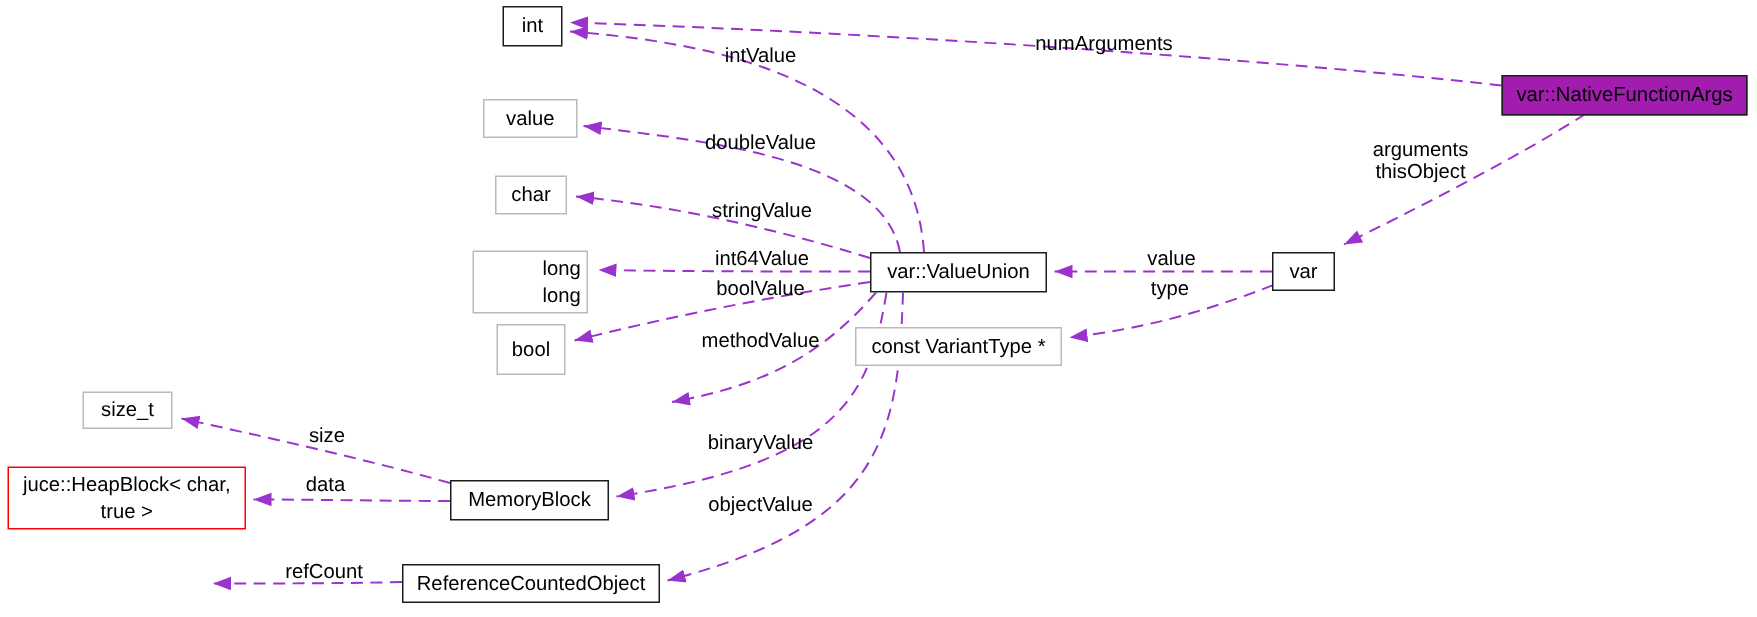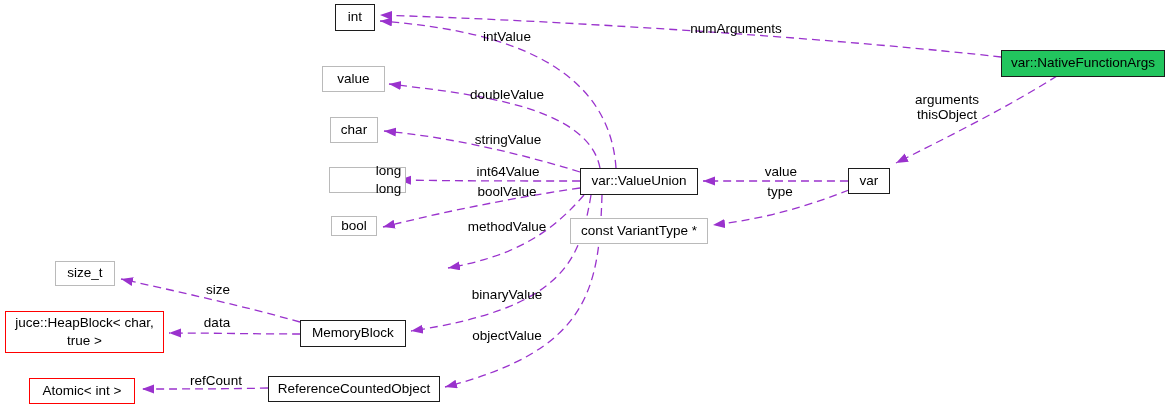--- a/index.html
+++ b/index.html
@@ -10,21 +10,21 @@
   svg.edges{position:absolute;left:0;top:0;width:1171px;height:411px;}
   .edge{fill:none;stroke-width:1.3;stroke-dasharray:8 5;}
   .node{
     position:absolute;box-sizing:border-box;background:#ffffff;color:#000;
     display:flex;align-items:center;justify-content:center;text-align:center;
     font-size:13.5px;line-height:1.35;white-space:pre-line;
   }
   .node.linked{border:1.7px solid #1c1c1c;}
   .node.plain{border:1px solid #bababa;}
   .node.red{border:1.4px solid #ff0000;}
-  .node.main{border:1.7px solid #1c1c1c;background:#22c55e;}
+  .node.main{border:1.7px solid #1c1c1c;background:#a21caf;}
   .edge-label{
     position:absolute;transform:translate(-50%,-50%);color:#000;
     font-size:13.5px;line-height:1.12;white-space:pre-line;text-align:center;
   }
 </style>
 </head>
 <body>
 
 <div class="canvas">
 
@@ -47,27 +47,26 @@
     <path class="edge" marker-end="url(#arrowhead)" d="M 849,190 C 800,209 762,219 713,225" stroke="#9a32cd"></path>
     <path class="edge" marker-end="url(#arrowhead)" d="M 1057,76 C 1008,107 942,140 896,163" stroke="#9a32cd"></path>
     <path class="edge" marker-end="url(#arrowhead)" d="M 300,322 C 243,306 180,292 121,279" stroke="#9a32cd"></path>
     <path class="edge" marker-end="url(#arrowhead)" d="M 300,334 C 258,334 212,333 169,333" stroke="#9a32cd"></path>
     <path class="edge" marker-end="url(#arrowhead)" d="M 268,388 C 226,389 186,389 142,389" stroke="#9a32cd"></path>
   </svg>
 
 <div class="node linked" style="left: 335px; top: 4px; width: 40px; height: 27px;">int</div>
     <div class="node plain" style="left: 322px; top: 66px; width: 63px; height: 26px;">value</div>
     <div class="node plain" style="left: 330px; top: 117px; width: 48px; height: 26px;">char</div>
-    <div class="node plain" style="left: 329px; top: 167px; width: 77px; height: 26px; padding-left: 42px;">long long</div>
-    <div class="node plain" style="left: 331px; top: 216px; width: 46px; height: 20px;">bool</div>
+    <div class="node plain" style="left: 315px; top: 167px; width: 77px; height: 42px; padding-left: 42px;">long long</div>
+    <div class="node plain" style="left: 331px; top: 216px; width: 46px; height: 34px;">bool</div>
     <div class="node plain" style="left: 55px; top: 261px; width: 60px; height: 25px;">size_t</div>
     <div class="node linked" style="left: 300px; top: 320px; width: 106px; height: 27px;">MemoryBlock</div>
     <div class="node red" style="left: 5px; top: 311px; width: 159px; height: 42px;">juce::HeapBlock&lt; char,
 true &gt;</div>
-    <div class="node red" style="left: 29px; top: 378px; width: 106px; height: 26px;">Atomic&lt; int &gt;</div>
     <div class="node linked" style="left: 268px; top: 376px; width: 172px; height: 26px;">ReferenceCountedObject</div>
     <div class="node linked" style="left: 580px; top: 168px; width: 118px; height: 27px;">var::ValueUnion</div>
     <div class="node plain" style="left: 570px; top: 218px; width: 138px; height: 26px;">const VariantType *</div>
     <div class="node linked" style="left: 848px; top: 168px; width: 42px; height: 26px;">var</div>
     <div class="node main" style="left: 1001px; top: 50px; width: 164px; height: 27px;">var::NativeFunctionArgs</div>
     <div class="edge-label" style="left: 736px; top: 29px;">numArguments</div>
     <div class="edge-label" style="left: 507px; top: 37px;">intValue</div>
     <div class="edge-label" style="left: 507px; top: 95px;">doubleValue</div>
     <div class="edge-label" style="left: 508px; top: 140px;">stringValue</div>
     <div class="edge-label" style="left: 508px; top: 172px;">int64Value</div>

